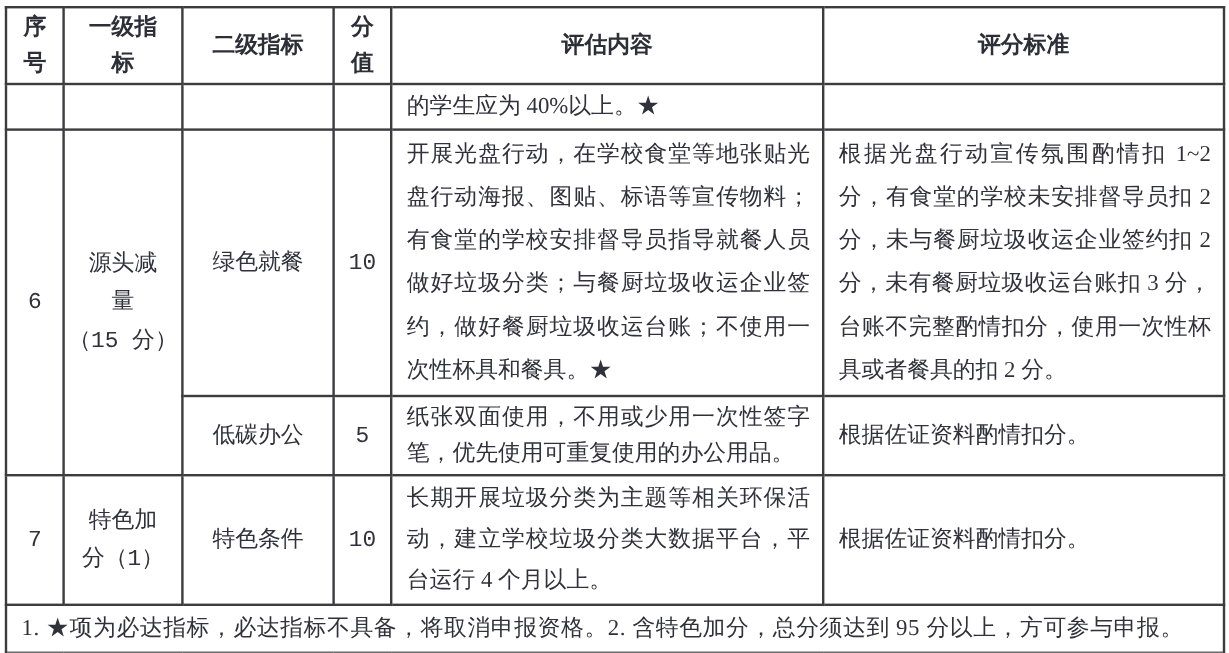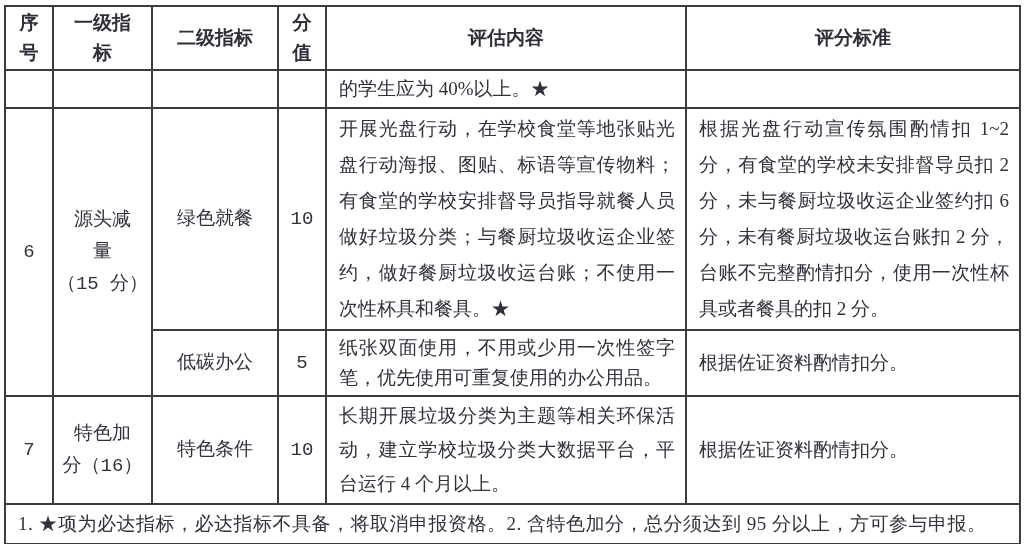--- a/index.html
+++ b/index.html
@@ -102,34 +102,34 @@
     </tr>
 
     <tr style="height:216px;">
       <td class="center" rowspan="2">6</td>
       <td class="center" rowspan="2">源头减
 量
 （15 分）</td>
       <td class="center">绿色就餐</td>
       <td class="center">10</td>
       <td class="content lh-big">开展光盘行动，在学校食堂等地张贴光盘行动海报、图贴、标语等宣传物料；有食堂的学校安排督导员指导就餐人员做好垃圾分类；与餐厨垃圾收运企业签约，做好餐厨垃圾收运台账；不使用一次性杯具和餐具。★</td>
-      <td class="content lh-big">根据光盘行动宣传氛围酌情扣 1~2 分，有食堂的学校未安排督导员扣 2 分，未与餐厨垃圾收运企业签约扣 6 分，未有餐厨垃圾收运台账扣 2 分，台账不完整酌情扣分，使用一次性杯具或者餐具的扣 2 分。</td>
+      <td class="content lh-big">根据光盘行动宣传氛围酌情扣 1~2 分，有食堂的学校未安排督导员扣 2 分，未与餐厨垃圾收运企业签约扣 2 分，未有餐厨垃圾收运台账扣 3 分，台账不完整酌情扣分，使用一次性杯具或者餐具的扣 2 分。</td>
     </tr>
 
     <tr style="height:60px;">
       <td class="center">低碳办公</td>
       <td class="center">5</td>
       <td class="content lh-sm">纸张双面使用，不用或少用一次性签字笔，优先使用可重复使用的办公用品。</td>
       <td class="content lh-sm">根据佐证资料酌情扣分。</td>
     </tr>
 
     <tr style="height:102px;">
       <td class="center">7</td>
       <td class="center">特色加
-分（16）</td>
+分（1）</td>
       <td class="center">特色条件</td>
       <td class="center">10</td>
       <td class="content lh-mid">长期开展垃圾分类为主题等相关环保活动，建立学校垃圾分类大数据平台，平台运行 4 个月以上。</td>
       <td class="content lh-mid">根据佐证资料酌情扣分。</td>
     </tr>
 
     <tr style="height:40px;">
       <td class="footnote" colspan="6">1. ★项为必达指标，必达指标不具备，将取消申报资格。2. 含特色加分，总分须达到 95 分以上，方可参与申报。</td>
     </tr>
   </tbody>

